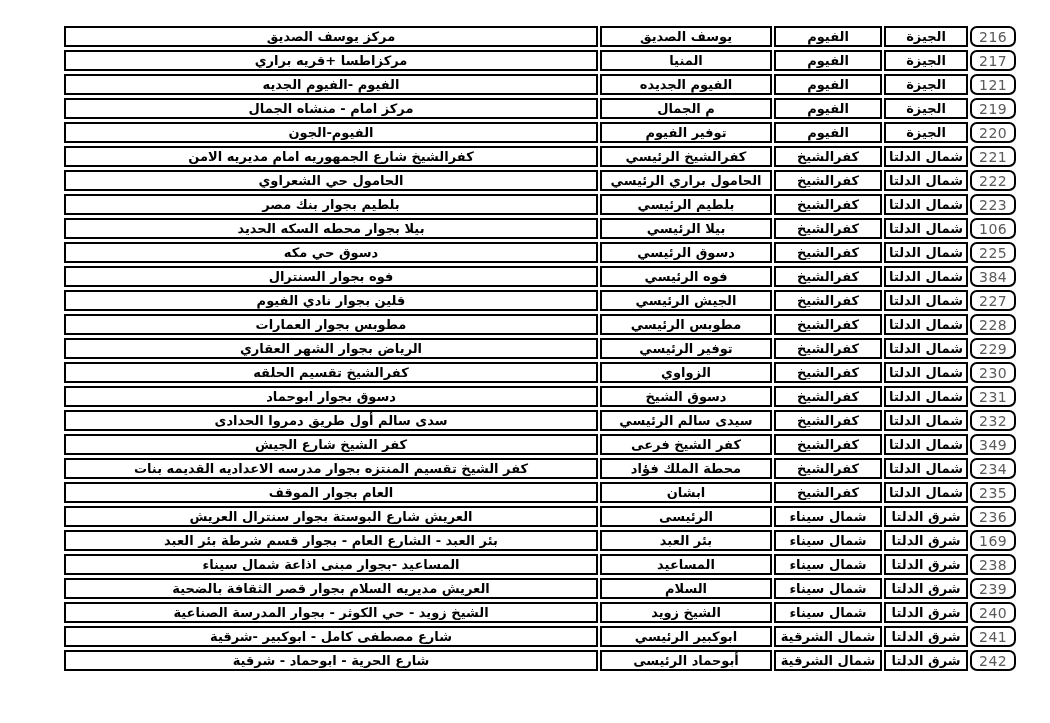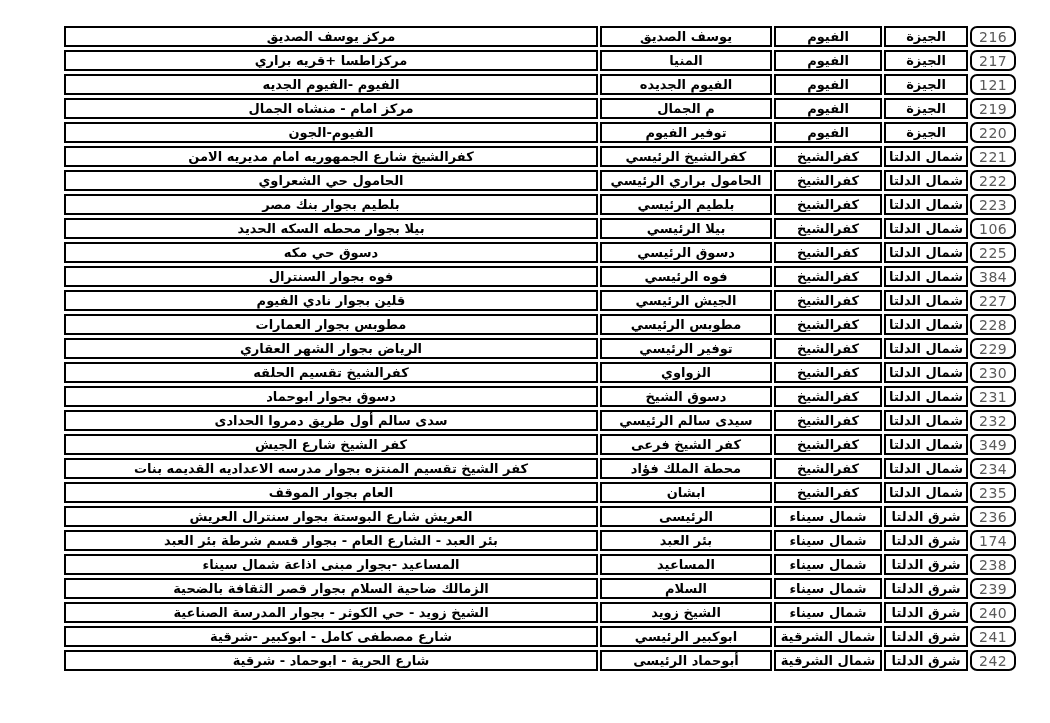--- a/index.html
+++ b/index.html
@@ -207,39 +207,39 @@
           <td class="cell-address">العام بجوار الموقف</td>
         </tr>
         <tr>
           <td class="cell-id">236</td>
           <td class="cell-region">شرق الدلتا</td>
           <td class="cell-gov">شمال سيناء</td>
           <td class="cell-branch">الرئيسى</td>
           <td class="cell-address">العريش شارع البوستة بجوار سنترال العريش</td>
         </tr>
         <tr>
-          <td class="cell-id">174</td>
+          <td class="cell-id">169</td>
           <td class="cell-region">شرق الدلتا</td>
           <td class="cell-gov">شمال سيناء</td>
           <td class="cell-branch">بئر العبد</td>
           <td class="cell-address">بئر العبد - الشارع العام - بجوار قسم شرطة بئر العبد</td>
         </tr>
         <tr>
           <td class="cell-id">238</td>
           <td class="cell-region">شرق الدلتا</td>
           <td class="cell-gov">شمال سيناء</td>
           <td class="cell-branch">المساعيد</td>
           <td class="cell-address">المساعيد -بجوار مبنى اذاعة شمال سيناء</td>
         </tr>
         <tr>
           <td class="cell-id">239</td>
           <td class="cell-region">شرق الدلتا</td>
           <td class="cell-gov">شمال سيناء</td>
           <td class="cell-branch">السلام</td>
-          <td class="cell-address">الزمالك ضاحية السلام بجوار قصر الثقافة بالضحية</td>
+          <td class="cell-address">العريش مديريه السلام بجوار قصر الثقافة بالضحية</td>
         </tr>
         <tr>
           <td class="cell-id">240</td>
           <td class="cell-region">شرق الدلتا</td>
           <td class="cell-gov">شمال سيناء</td>
           <td class="cell-branch">الشيخ زويد</td>
           <td class="cell-address">الشيخ زويد - حي الكوثر - بجوار المدرسة الصناعية</td>
         </tr>
         <tr>
           <td class="cell-id">241</td>

